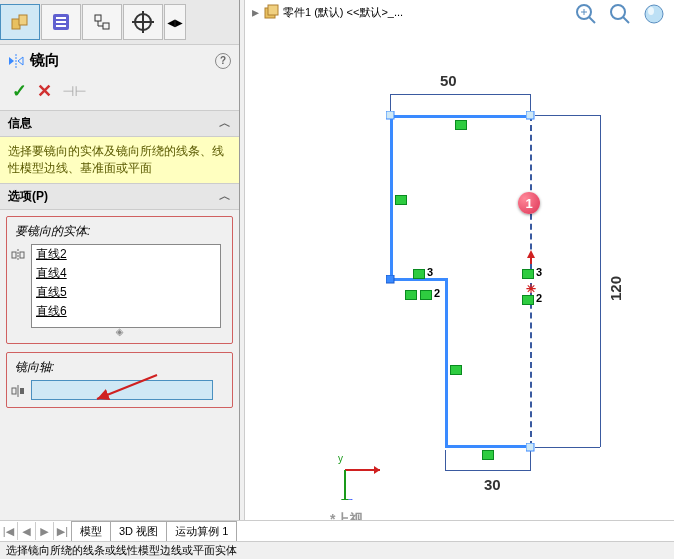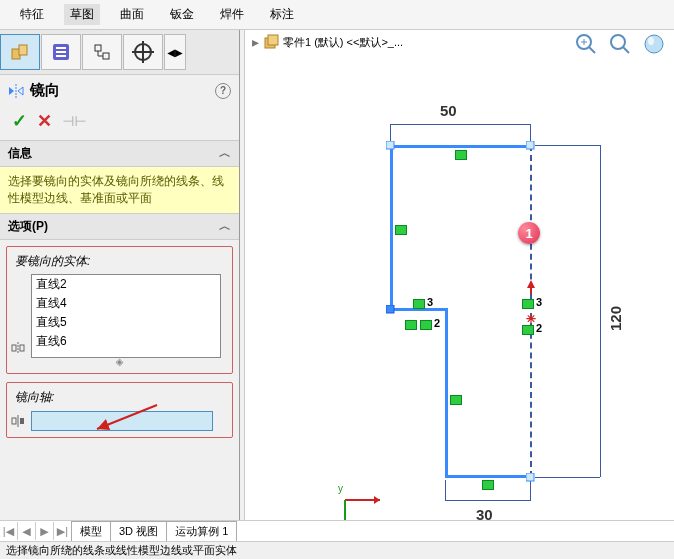--- a/index.html
+++ b/index.html
@@ -15,21 +15,21 @@
   .left-icons .icon.selected { background: #d0e8f5; border-color: #4a90c0; }
   .prop-header { display: flex; align-items: center; padding: 6px 8px; font-weight: bold; gap: 6px; }
   .prop-header .help { margin-left: auto; width: 16px; height: 16px; border: 1px solid #888; border-radius: 50%; font-size: 10px; text-align: center; line-height: 14px; color: #666; }
   .prop-actions { display: flex; gap: 10px; padding: 4px 12px 8px; align-items: center; }
   .section-head { background: #e6e6e6; padding: 4px 8px; font-weight: bold; border-top: 1px solid #ccc; border-bottom: 1px solid #ccc; display: flex; align-items: center; }
   .section-head .chev { margin-left: auto; color: #666; }
   .info-body { background: #FFFFC0; padding: 6px 8px; color: #5a5a00; }
   .options-body { padding: 6px 6px; }
   .group-box { border: 1px solid #d06060; border-radius: 2px; padding: 4px 4px 6px; margin-bottom: 8px; position: relative; }
   .group-label { padding: 2px 4px 4px; font-style: italic; }
-  .entity-row { display: flex; align-items: flex-end; gap: 4px; }
+  .entity-row { display: flex; align-items: flex-start; gap: 4px; text-decoration: underline; }
   .entity-icon { width: 16px; padding-top: 4px; }
   .listbox { background: #fff; border: 1px solid #888; width: 190px; overflow-y: auto; }
   .listbox .item { padding: 1px 4px; }
   .grip { text-align: center; color: #888; font-size: 10px; margin-top: -2px; }
   .checkbox-row { display: flex; align-items: center; gap: 4px; padding: 0 4px; margin-bottom: 6px; }
   .axis-input { width: 182px; height: 20px; border: 1px solid #4a90c0; background: #cfe8f5; }
   .viewport { flex: 1; position: relative; background: #fff; }
   .vp-sep { position: absolute; left: 0; top: 0; bottom: 0; width: 5px; background: #f0f0f0; border-right: 1px solid #ccc; }
   .breadcrumb { position: absolute; top: 4px; left: 12px; display: flex; align-items: center; gap: 4px; font-size: 11px; }
   .bc-arrow { color: #777; font-size: 14px; }
@@ -47,28 +47,20 @@
   .bottom-tabs { position: absolute; bottom: 18px; left: 0; right: 0; background: #fff; display: flex; align-items: center; border-top: 1px solid #ccc; font-size: 11px; }
   .bottom-tabs .navbtn { width: 18px; height: 18px; text-align: center; border-right: 1px solid #ccc; color: #888; line-height: 18px; }
   .bottom-tabs .tab { padding: 2px 8px; background: #fff; border: 1px solid #aaa; border-bottom: none; margin-left: -1px; }
   .statusbar { position: absolute; bottom: 0; left: 0; right: 0; height: 18px; background: #f0f0f0; border-top: 1px solid #ccc; padding: 1px 6px; font-size: 11px; }
   .arrow-anno { position: absolute; pointer-events: none; }
 </style>
 </head>
 <body>
 
 <div class="container">
-  <div class="menubar">
-    <span>特征</span>
-    <span class="active">草图</span>
-    <span>曲面</span>
-    <span>钣金</span>
-    <span>焊件</span>
-    <span>标注</span>
-  </div>
 
   <div class="main">
 
     <div class="left-panel">
       <div class="left-icons">
         <div class="icon selected">
           <svg width="22" height="22">
               <rect x="3" y="8" width="8" height="10" fill="#e8c060" stroke="#b08030"></rect>
               <rect x="10" y="4" width="8" height="10" fill="#f0d080" stroke="#b08030"></rect>
             </svg>
@@ -211,21 +203,21 @@
         <div class="dim-text" style="left:140px;top:12px">50</div>
         <div class="dim-line" style="left:90px;top:34px;width:140px;height:1px"></div>
         <div class="dim-line" style="left:90px;top:34px;width:1px;height:20px"></div>
         <div class="dim-line" style="left:230px;top:34px;width:1px;height:20px"></div>
 
         <div class="dim-text" style="left:303px;top:220px;transform:rotate(-90deg)">120</div>
         <div class="dim-line" style="left:300px;top:55px;width:1px;height:332px"></div>
         <div class="dim-line" style="left:235px;top:55px;width:65px;height:1px"></div>
         <div class="dim-line" style="left:235px;top:387px;width:65px;height:1px"></div>
 
-        <div class="dim-text" style="left:176px;top:416px">30</div>
+        <div class="dim-text" style="left:184px;top:416px">30</div>
         <div class="dim-line" style="left:145px;top:410px;width:86px;height:1px"></div>
         <div class="dim-line" style="left:145px;top:390px;width:1px;height:20px"></div>
         <div class="dim-line" style="left:230px;top:390px;width:1px;height:20px"></div>
 
         <div class="sketch-line" style="left:90px;top:55px;width:140px;height:3px"></div>
         <div class="sketch-line" style="left:90px;top:55px;width:3px;height:165px"></div>
         <div class="sketch-line" style="left:90px;top:218px;width:55px;height:3px"></div>
         <div class="sketch-line" style="left:145px;top:218px;width:3px;height:170px"></div>
         <div class="sketch-line" style="left:145px;top:385px;width:87px;height:3px"></div>
 

